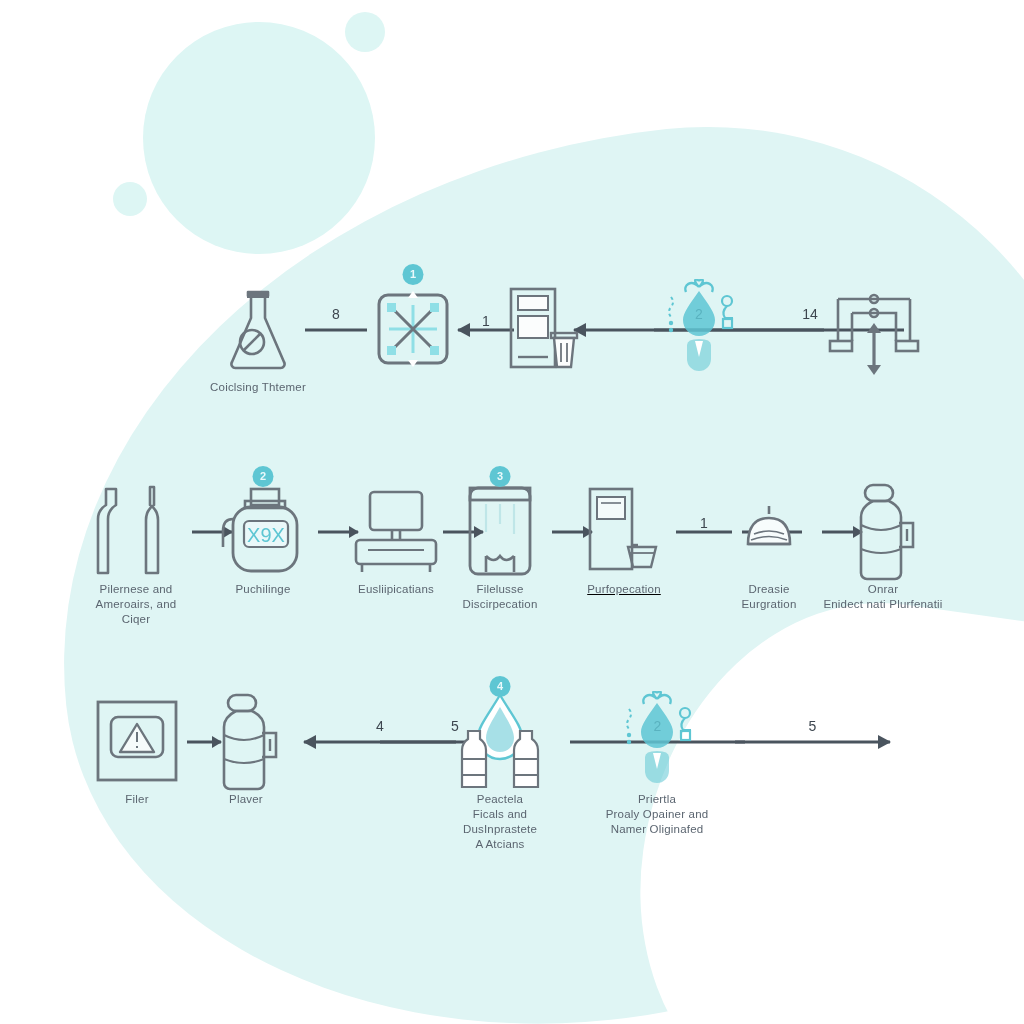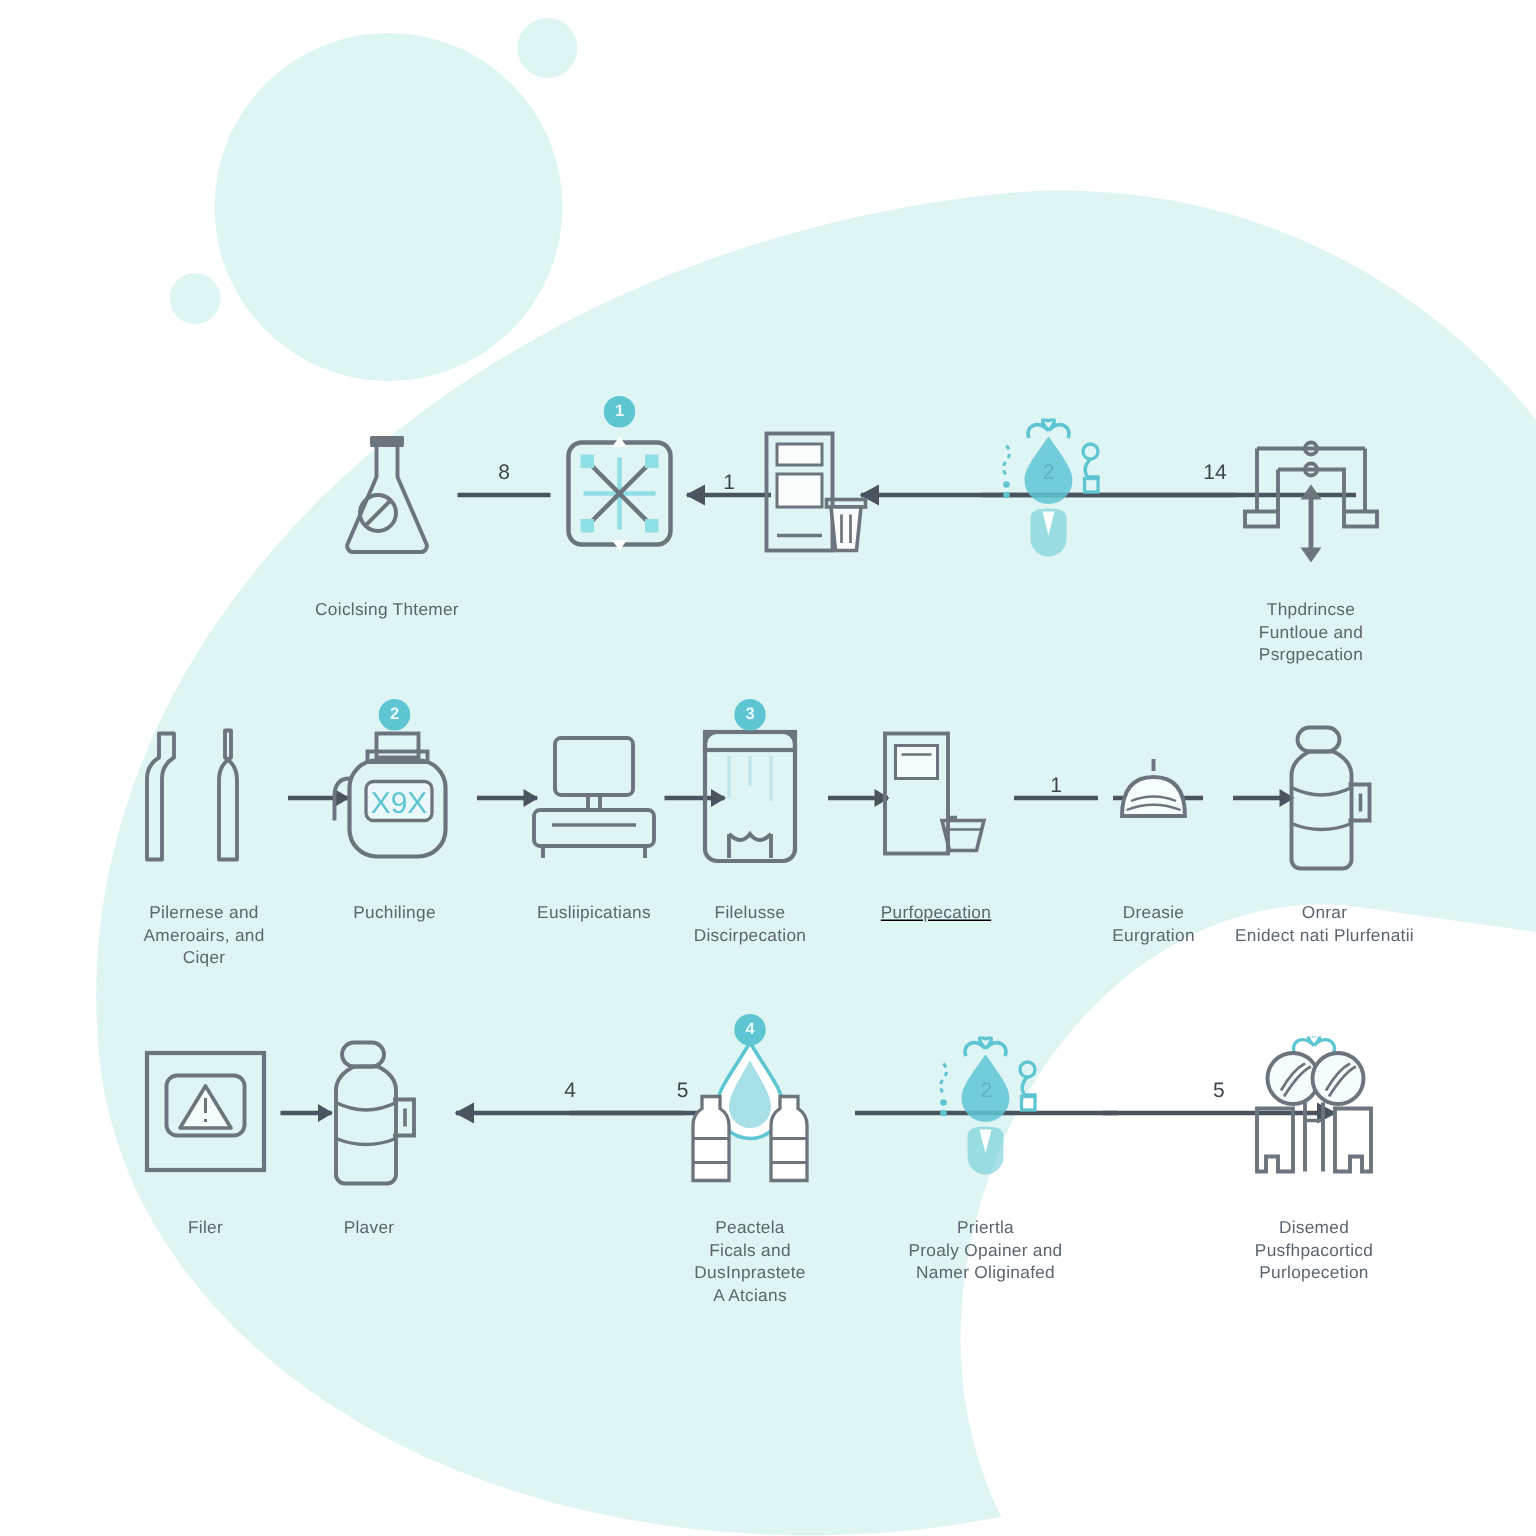--- a/index.html
+++ b/index.html
@@ -57,21 +57,21 @@
     width:150px;
     text-align:center;
     transform:translateX(-50%);
   }
   .node .art{
     position:relative;
     height:102px;
     display:flex;align-items:center;justify-content:center;
   }
   .node .caption{
-    margin-top:20px;
+    margin-top:0;
     font-size:11.5px;
     line-height:15px;
     color:#5b6570;
     letter-spacing:.2px;
     font-family:"Liberation Sans", sans-serif;
   }
   .badge{
     position:absolute;
     top:-14px;left:50%;
     transform:translateX(-50%);
@@ -222,25 +222,20 @@
      <path d="M28 30 v28" fill="none" stroke="#6c757d" stroke-width="2.6"></path>
      <circle cx="50" cy="16" r="4" fill="none" stroke="#6c757d" stroke-width="2.6"></circle>
      <circle cx="50" cy="30" r="4" fill="none" stroke="#6c757d" stroke-width="2.6"></circle>
      <rect x="6" y="58" width="22" height="10" fill="none" stroke="#6c757d" stroke-width="2.6"></rect>
      <rect x="72" y="58" width="22" height="10" fill="none" stroke="#6c757d" stroke-width="2.6"></rect>
      <path d="M50 44 v44" stroke="#6c757d" stroke-width="3.2"></path>
      <path d="M50 40 l7 10 h-14 z" fill="#6c757d"></path>
      <path d="M50 92 l7 -10 h-14 z" fill="#6c757d"></path>
    </svg>
         </div>
-        <div class="caption">
-          <div>Thpdrincse</div>
-          <div>Funtloue and</div>
-          <div>Psrgpecation</div>
-        </div>
       </div>
     </div>
   <div class="row" id="row2">
       <div class="conn small" style="left: 192px; width: 40px; top: 52px;">
         <div class="shaft"></div>
         <div class="head right"></div>
       </div>
       <div class="conn small" style="left: 318px; width: 40px; top: 52px;">
         <div class="shaft"></div>
         <div class="head right"></div>
@@ -451,35 +446,15 @@
      <path d="M34 66 q0 -6 12 -6 q12 0 12 6 v14 a12 12 0 0 1 -24 0 z" fill="#5ec6d3" opacity=".55"></path>
      <path d="M42 62 l4 16 l4 -16 z" fill="#ffffff"></path>
    </svg>
         </div>
         <div class="caption">
           <div>Priertla</div>
           <div>Proaly Opainer and</div>
           <div>Namer Oliginafed</div>
         </div>
       </div>
-      <div class="node" style="left: 876px; top: 0px;">
-        <div class="art">
-          <svg width="104" height="100" viewBox="0 0 104 100">
-     <path d="M52 6 C44 -2 36 4 39 11 M52 6 C60 -2 68 4 65 11 M52 6 C46 0 48 -4 52 0 M52 6 C58 0 56 -4 52 0" fill="none" stroke="#5ec6d3" stroke-width="2.2"></path>
-     <circle cx="38" cy="28" r="17" fill="#f6fbfb" stroke="#6c757d" stroke-width="2.6"></circle>
-     <circle cx="68" cy="28" r="17" fill="#f6fbfb" stroke="#6c757d" stroke-width="2.6"></circle>
-     <path d="M30 36 q8 -14 16 -18 M32 40 q10 -16 18 -20" fill="none" stroke="#6c757d" stroke-width="1.8"></path>
-     <path d="M60 36 q8 -14 16 -18 M62 40 q10 -16 18 -20" fill="none" stroke="#6c757d" stroke-width="1.8"></path>
-     <path d="M14 48 h24 v42 h-10 v-10 h-8 v10 h-6 z" fill="none" stroke="#6c757d" stroke-width="2.6"></path>
-     <path d="M90 48 h-24 v42 h10 v-10 h8 v10 h6 z" fill="none" stroke="#6c757d" stroke-width="2.6"></path>
-     <path d="M46 44 v46 M58 44 v46" stroke="#6c757d" stroke-width="2.6"></path>
-     <path d="M46 56 h12" stroke="#6c757d" stroke-width="2.2"></path>
-   </svg>
-        </div>
-        <div class="caption">
-          <div>Disemed</div>
-          <div>Pusfhpacorticd</div>
-          <div>Purlopecetion</div>
-        </div>
-      </div>
     </div>
 
 </div>
 
 </body></html>

